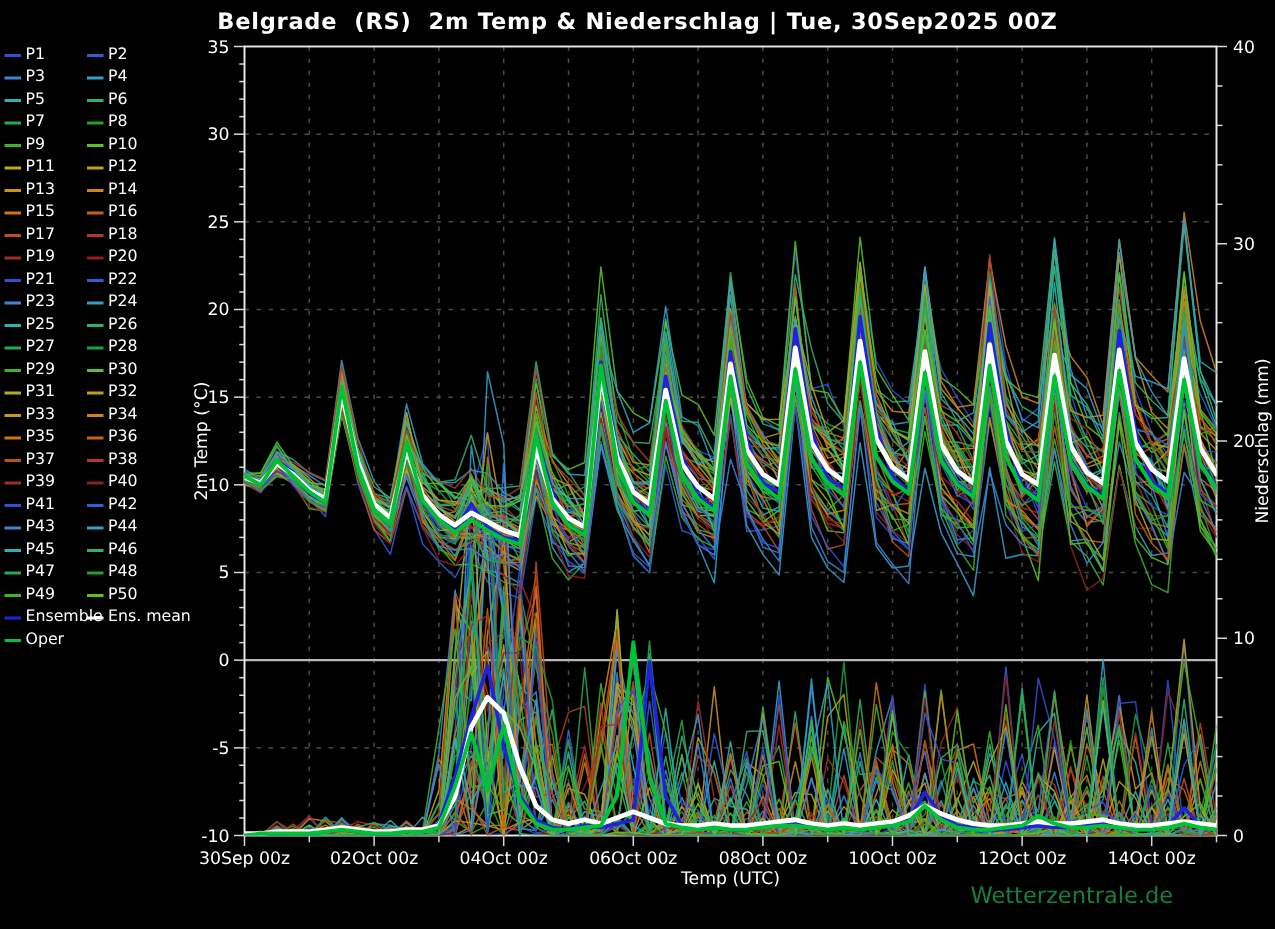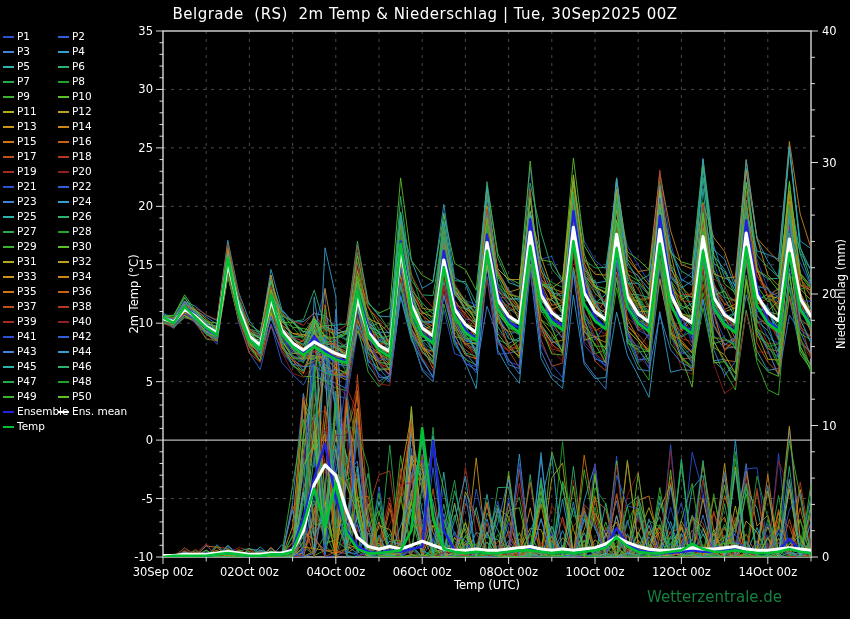--- a/index.html
+++ b/index.html
@@ -1,18 +1,18 @@
 <!DOCTYPE html>
 <html><head>
 <meta charset="utf-8">
 <style>
   html,body{margin:0;padding:0;background:#000;width:850px;height:619px;overflow:hidden;}
   body{font-family:"DejaVu Sans","Liberation Sans",sans-serif;color:#fff;position:relative;}
   .stage{position:absolute;inset:0;width:850px;height:619px;background:#000;}
-  .title{position:absolute;top:5px;left:0;width:850px;text-align:center;font-size:15px;font-weight:normal;letter-spacing:.5px;white-space:pre;color:#fff;}
+  .title{position:absolute;top:5px;left:0;width:850px;text-align:center;font-size:15px;font-weight:bold;letter-spacing:.5px;white-space:pre;color:#fff;}
   .legend{position:absolute;left:3px;top:29px;width:140px;}
   .legend-row{display:flex;height:15px;line-height:15px;}
   .legend-cell{display:flex;align-items:center;}
   .legend-cell.c1{width:55px;}
   .legend-swatch{display:inline-block;width:11px;height:2px;margin-right:3px;flex:none;}
   .legend-label{font-size:10.5px;color:#fff;white-space:nowrap;}
   .axlab{position:absolute;font-size:11.5px;color:#fff;white-space:nowrap;}
   .axlab.left{left:134px;top:294px;transform:translate(-50%,-50%) rotate(-90deg);}
   .axlab.right{left:841px;top:294px;transform:translate(-50%,-50%) rotate(-90deg);}
   .axlab.xdate{left:487px;top:578px;transform:translate(-50%,0);font-size:11.5px;}
@@ -282,21 +282,21 @@
           <span class="legend-label">Ensemble</span>
         </div>
         <div class="legend-cell c2">
           <span class="legend-swatch" style="background: rgb(255, 255, 255);"></span>
           <span class="legend-label">Ens. mean</span>
         </div>
       </div>
       <div class="legend-row">
         <div class="legend-cell c1">
           <span class="legend-swatch" style="background: rgb(0, 194, 53);"></span>
-          <span class="legend-label">Temp</span>
+          <span class="legend-label">Oper</span>
         </div>
       </div>
     </div>
   <svg id="plot" width="850" height="619" viewBox="0 0 850 619" style="position:absolute;left:0;top:0;">
       <defs>
         <clipPath id="plotclip">
           <rect x="163" y="31" width="648" height="526"></rect>
         </clipPath>
       </defs>
       <g stroke="#4a4a4a" stroke-width="1" stroke-dasharray="3,5">

